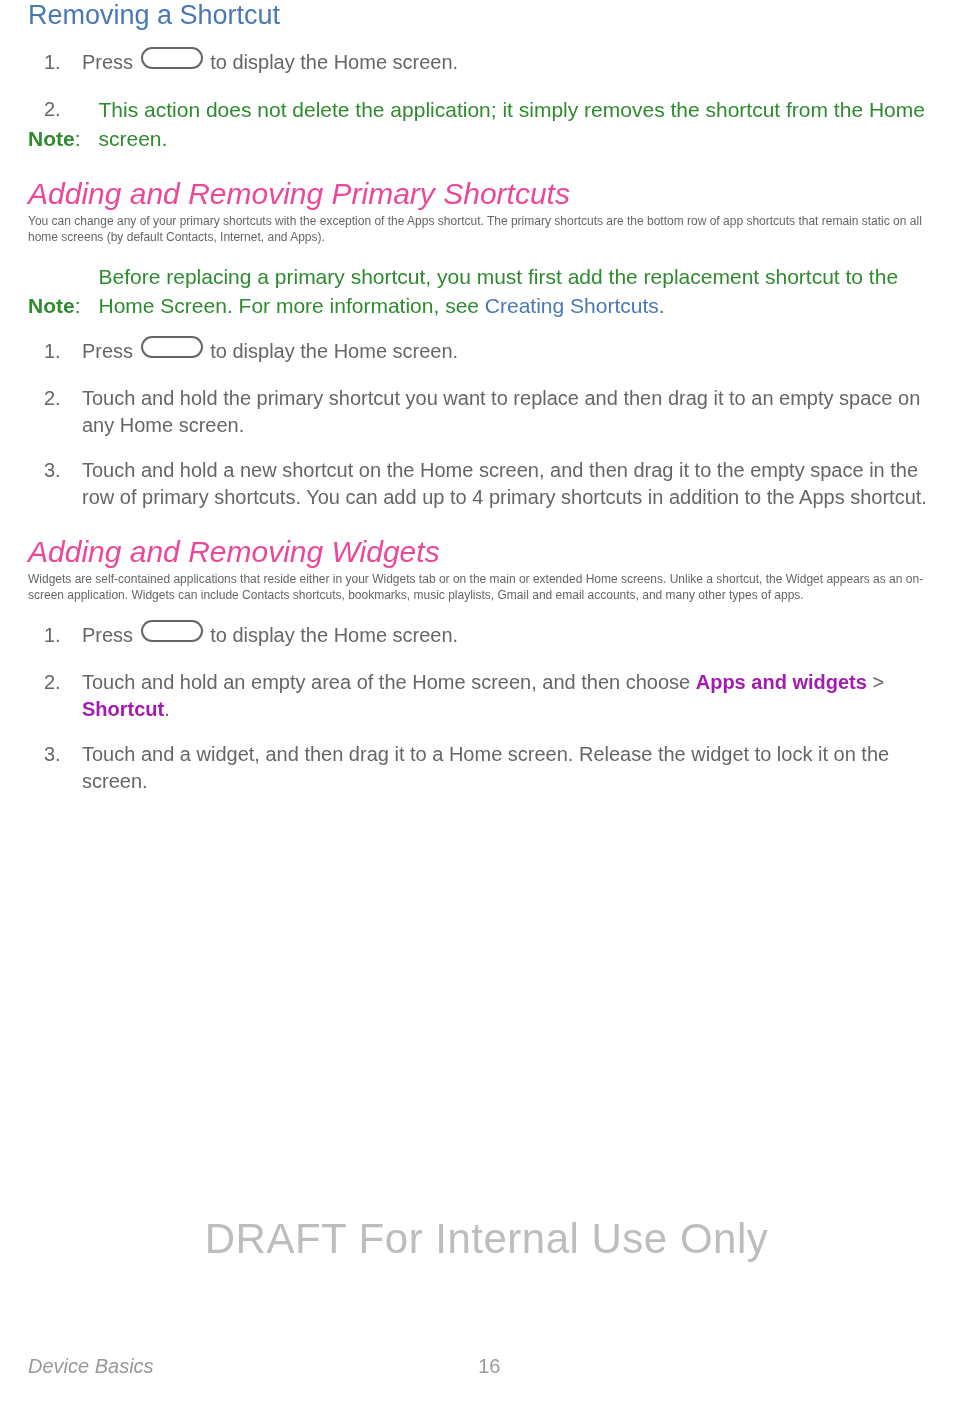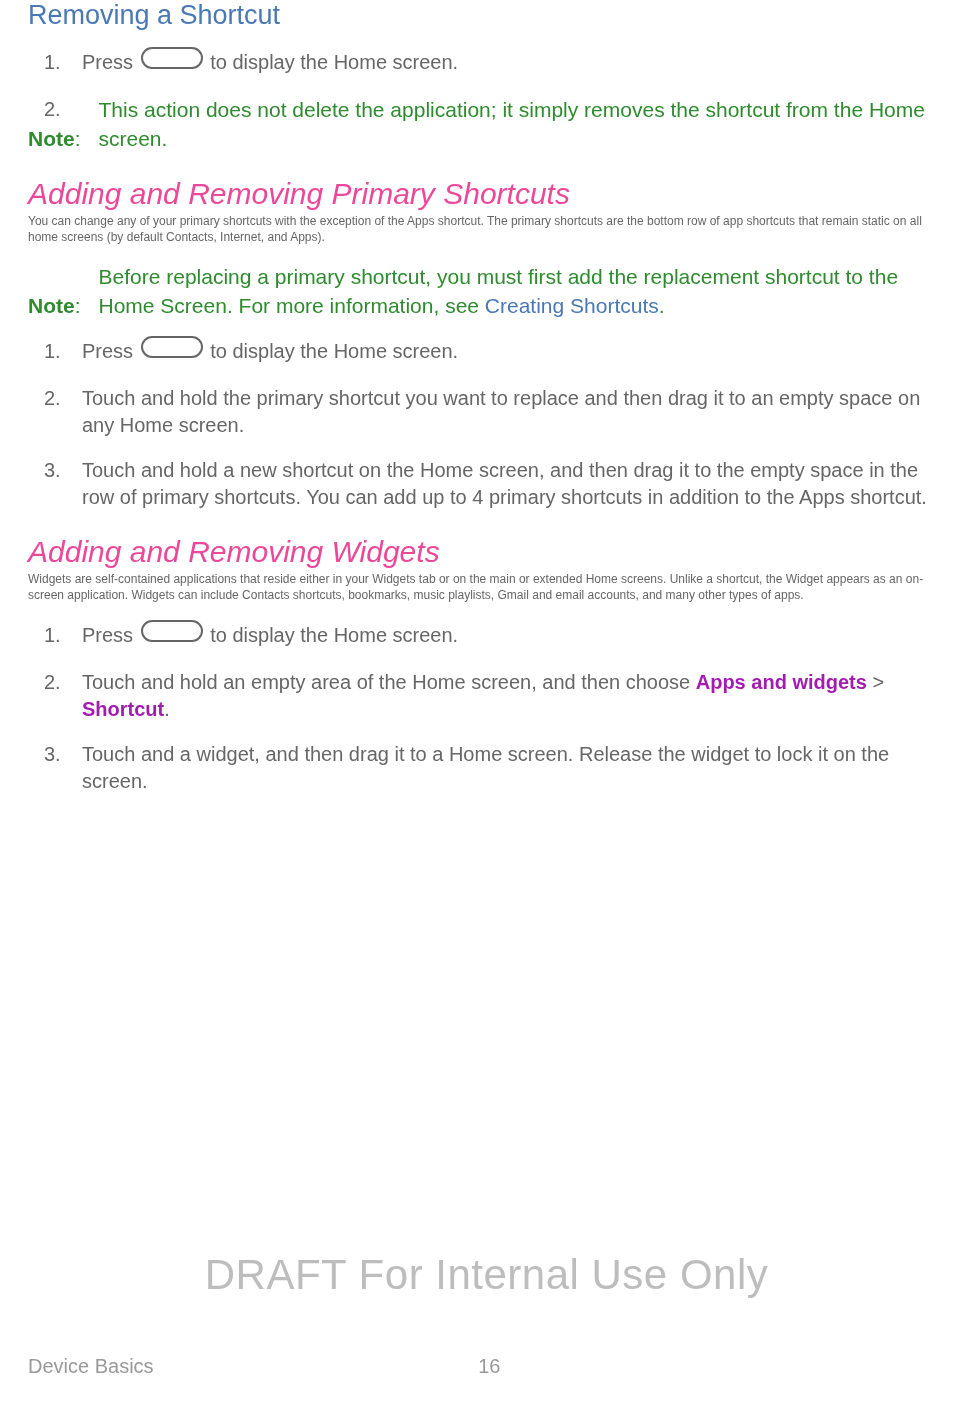--- a/index.html
+++ b/index.html
@@ -90,32 +90,31 @@
   .watermark {
     position: absolute;
     left: 0;
     width: 100%;
     text-align: center;
     top: 1215px;
     font-size: 42px;
     color: #bdbdbd;
     font-weight: normal;
     letter-spacing: 0.5px;
-    margin-top: 36px;
   }
   .footer {
     position: absolute;
     left: 28px;
     right: 28px;
     top: 1355px;
     display: flex;
     font-size: 20px;
     color: #999999;
   }
-  .footer-title { flex: 0 0 auto; }
+  .footer-title { flex: 0 0 auto; font-style: italic; }
   .footer-spacer { flex: 1 1 auto; text-align: center; margin-left: -120px;}
 </style>
 </head>
 <body>
 
 <div class="page">
 
   <div class="h-sub">Removing a Shortcut</div>
 
   <ol class="num-list">

